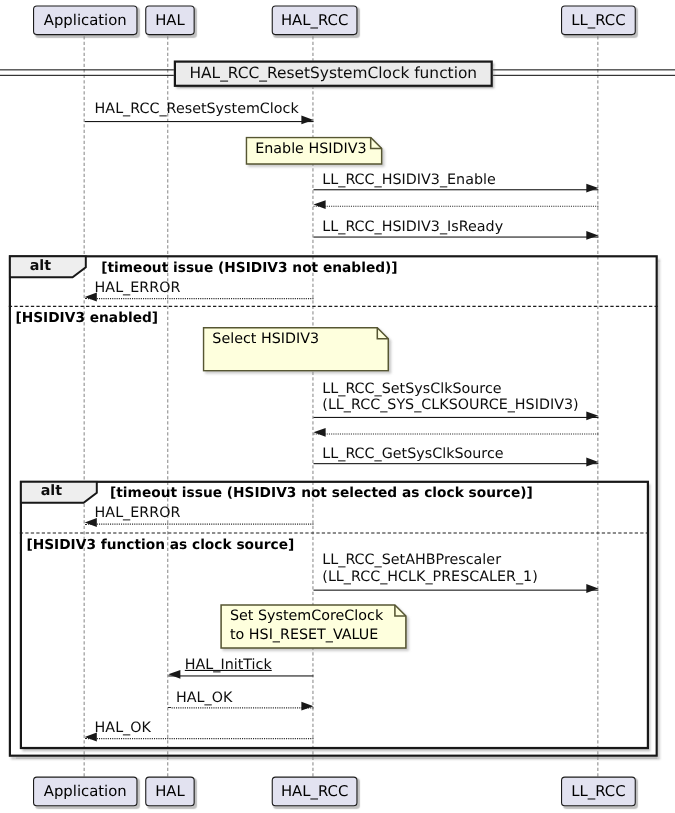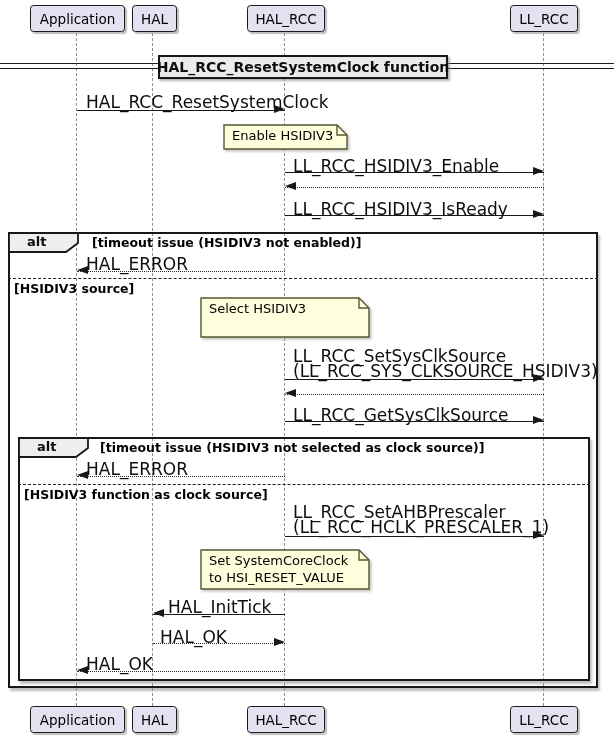--- a/index.html
+++ b/index.html
@@ -2,40 +2,40 @@
 <html><head>
 <meta charset="utf-8">
 <style>
   html,body{margin:0;padding:0;background:#ffffff;}
   .canvas{position:relative;width:614px;height:739px;background:#ffffff;
           font-family:"DejaVu Sans", sans-serif;color:#0d0d0d;overflow:hidden;}
   .participant{position:absolute;height:25px;background:#E2E2F0;border:1.5px solid #1b1b1b;
                border-radius:3.5px;display:flex;align-items:center;justify-content:center;
                font-size:13.5px;color:#000;box-shadow:2px 2px 1px rgba(140,140,140,.55);}
   .lifeline{position:absolute;width:0;border-left:1px dashed #8f8f8f;}
-  .mlabel{position:absolute;font-size:17px;white-space:nowrap;}
+  .mlabel{position:absolute;font-size:13px;white-space:nowrap;}
   .solid{position:absolute;height:0;border-top:1.3px solid #181818;}
   .dotted{position:absolute;height:0;border-top:1.5px dotted #2a2a2a;}
   .arr-r{position:absolute;width:0;height:0;border-left:11px solid #181818;
          border-top:4.5px solid transparent;border-bottom:4.5px solid transparent;}
   .arr-l{position:absolute;width:0;height:0;border-right:11px solid #181818;
          border-top:4.5px solid transparent;border-bottom:4.5px solid transparent;}
   .frame{position:absolute;border:2px solid #181818;box-shadow:2px 3px 2px rgba(150,150,150,.6);
          box-sizing:border-box;background:transparent;}
   .fhead{position:absolute;}
   .fop{position:absolute;font-weight:bold;font-size:13px;}
   .guard{position:absolute;font-weight:bold;font-size:12.5px;white-space:nowrap;color:#000;}
   .fdiv{position:absolute;height:0;border-top:1.5px dashed #1d1d1d;}
   .note{position:absolute;}
   .note svg{position:absolute;left:0;top:0;filter:drop-shadow(2px 2px 1px rgba(150,150,150,.5));}
   .ntext{position:absolute;left:9px;font-size:13px;white-space:nowrap;color:#000;}
   .divider-lines{position:absolute;left:0;top:63px;width:614px;height:4px;
                  border-top:1.5px solid #1e1e1e;border-bottom:1.5px solid #1e1e1e;}
   .divider-title{position:absolute;left:158px;top:55px;width:286px;height:20px;background:#EBEBEB;
-                 border:2px solid #181818;font-weight:bold;font-size:14px;display:flex;
+                 border:2px solid #181818;font-weight:normal;font-size:14px;display:flex;
                  align-items:center;justify-content:center;white-space:nowrap;
                  box-shadow:2px 2px 2px rgba(130,130,130,.6);}
 </style>
 </head>
 <body>
 
 <div class="canvas">
 
   <div class="lifeline" style="left:76px;top:33px;height:673px;"></div>
   <div class="lifeline" style="left:152px;top:33px;height:673px;"></div>
@@ -90,23 +90,23 @@
     </svg>
   </div>
   <div class="fop" style="left:27px;top:234px;">alt</div>
   <div class="guard" style="left:92px;top:235px;">[timeout issue (HSIDIV3 not enabled)]</div>
 
   <div class="mlabel" style="left:86px;top:254px;">HAL_ERROR</div>
   <div class="dotted" style="left:77px;top:271px;width:208px;"></div>
   <div class="arr-l" style="left:77px;top:266px;"></div>
 
   <div class="fdiv" style="left:8px;top:278px;width:590px;"></div>
-  <div class="guard" style="left:14px;top:281px;">[HSIDIV3 source]</div>
+  <div class="guard" style="left:14px;top:281px;">[HSIDIV3 enabled]</div>
 
-  <div class="note" style="left:200px;top:297px;width:174px;height:41px;">
+  <div class="note" style="left:184px;top:297px;width:174px;height:41px;">
     <svg width="170" height="41">
       <polygon points="1,1 159,1 169,11 169,40 1,40" fill="#FEFFDD" stroke="#565632" stroke-width="1.4"></polygon>
       <polyline points="159,1 159,11 169,11" fill="none" stroke="#565632" stroke-width="1.4"></polyline>
     </svg>
     <div class="ntext" style="top:4px;">Select HSIDIV3</div>
   </div>
 
   <div class="mlabel" style="left:293px;top:346px;">LL_RCC_SetSysClkSource</div>
   <div class="mlabel" style="left:293px;top:361px;">(LL_RCC_SYS_CLKSOURCE_HSIDIV3)</div>
   <div class="solid" style="left:285px;top:379px;width:259px;"></div>

